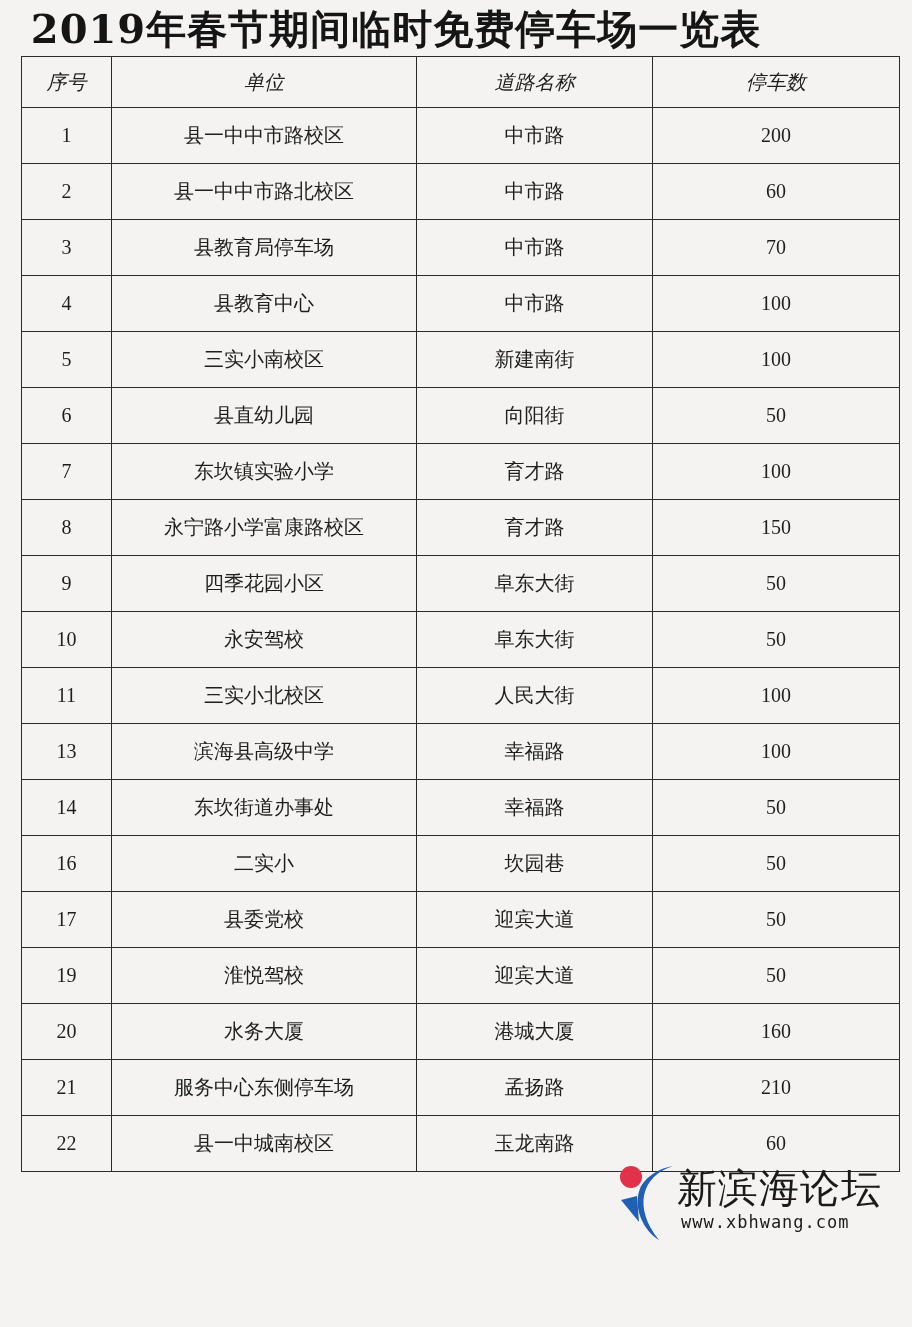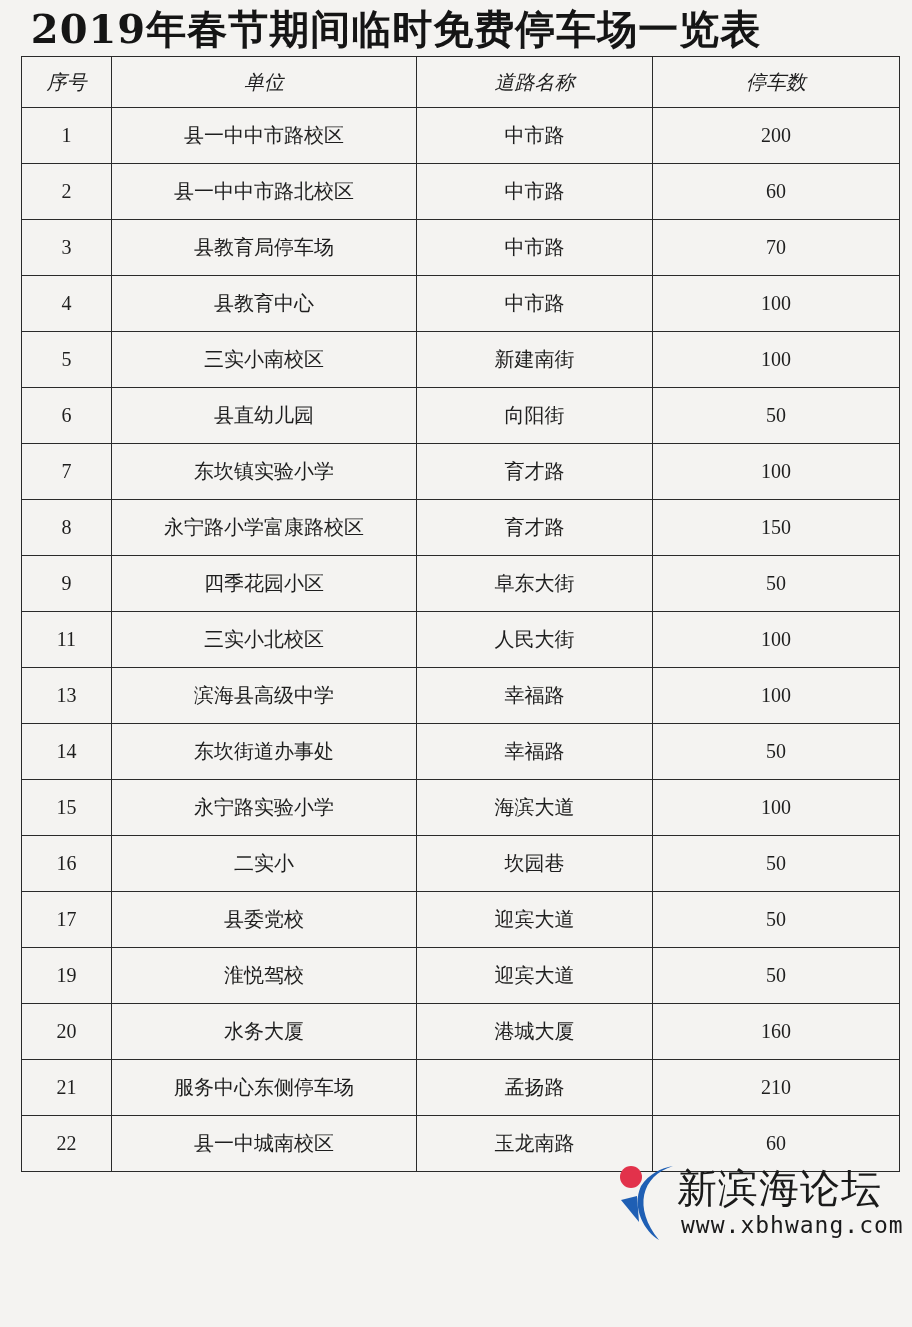--- a/index.html
+++ b/index.html
@@ -41,21 +41,21 @@
   }
   .wm-arc { position:absolute; left:0; top:2px; }
   .wm-text {
     position:absolute; left:62px; top:6px;
     font-family: "DejaVu Sans", "Liberation Sans", sans-serif;
     font-size: 40px; line-height: 44px; color:#1a1a1a; letter-spacing: 1px;
   }
   .wm-url {
     position:absolute; left:66px; top:52px;
     font-family: "DejaVu Sans Mono", "Liberation Mono", monospace;
-    font-size: 23px; color:#1a1a1a; letter-spacing: 1px;
+    font-size: 17px; color:#1a1a1a; letter-spacing: 1px;
   }
 </style>
 </head>
 <body>
 
 <div class="title">2019年春节期间临时免费停车场一览表</div>
 
 <table class="parking">
   <colgroup>
     <col style="width:90px">
@@ -120,42 +120,42 @@
         <td class="road">育才路</td>
         <td class="num">150</td>
       </tr>
       <tr>
         <td class="idx">9</td>
         <td class="unit">四季花园小区</td>
         <td class="road">阜东大街</td>
         <td class="num">50</td>
       </tr>
       <tr>
+        <td class="idx">10</td>
+        <td class="unit">永安驾校</td>
+        <td class="road">阜东大街</td>
+        <td class="num">50</td>
+      </tr>
+      <tr>
         <td class="idx">11</td>
         <td class="unit">三实小北校区</td>
         <td class="road">人民大街</td>
         <td class="num">100</td>
       </tr>
       <tr>
         <td class="idx">13</td>
         <td class="unit">滨海县高级中学</td>
         <td class="road">幸福路</td>
         <td class="num">100</td>
       </tr>
       <tr>
         <td class="idx">14</td>
         <td class="unit">东坎街道办事处</td>
         <td class="road">幸福路</td>
         <td class="num">50</td>
-      </tr>
-      <tr>
-        <td class="idx">15</td>
-        <td class="unit">永宁路实验小学</td>
-        <td class="road">海滨大道</td>
-        <td class="num">100</td>
       </tr>
       <tr>
         <td class="idx">16</td>
         <td class="unit">二实小</td>
         <td class="road">坎园巷</td>
         <td class="num">50</td>
       </tr>
       <tr>
         <td class="idx">17</td>
         <td class="unit">县委党校</td>

